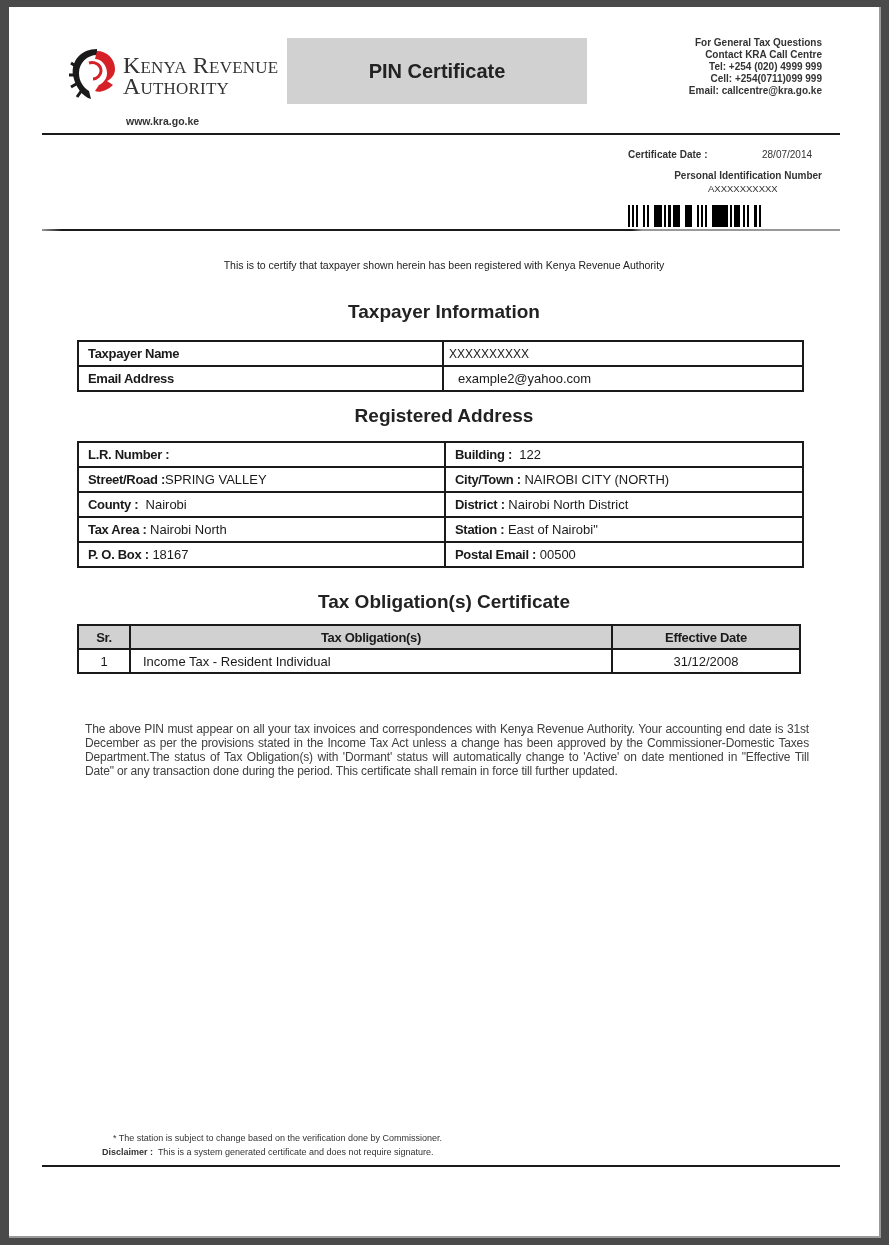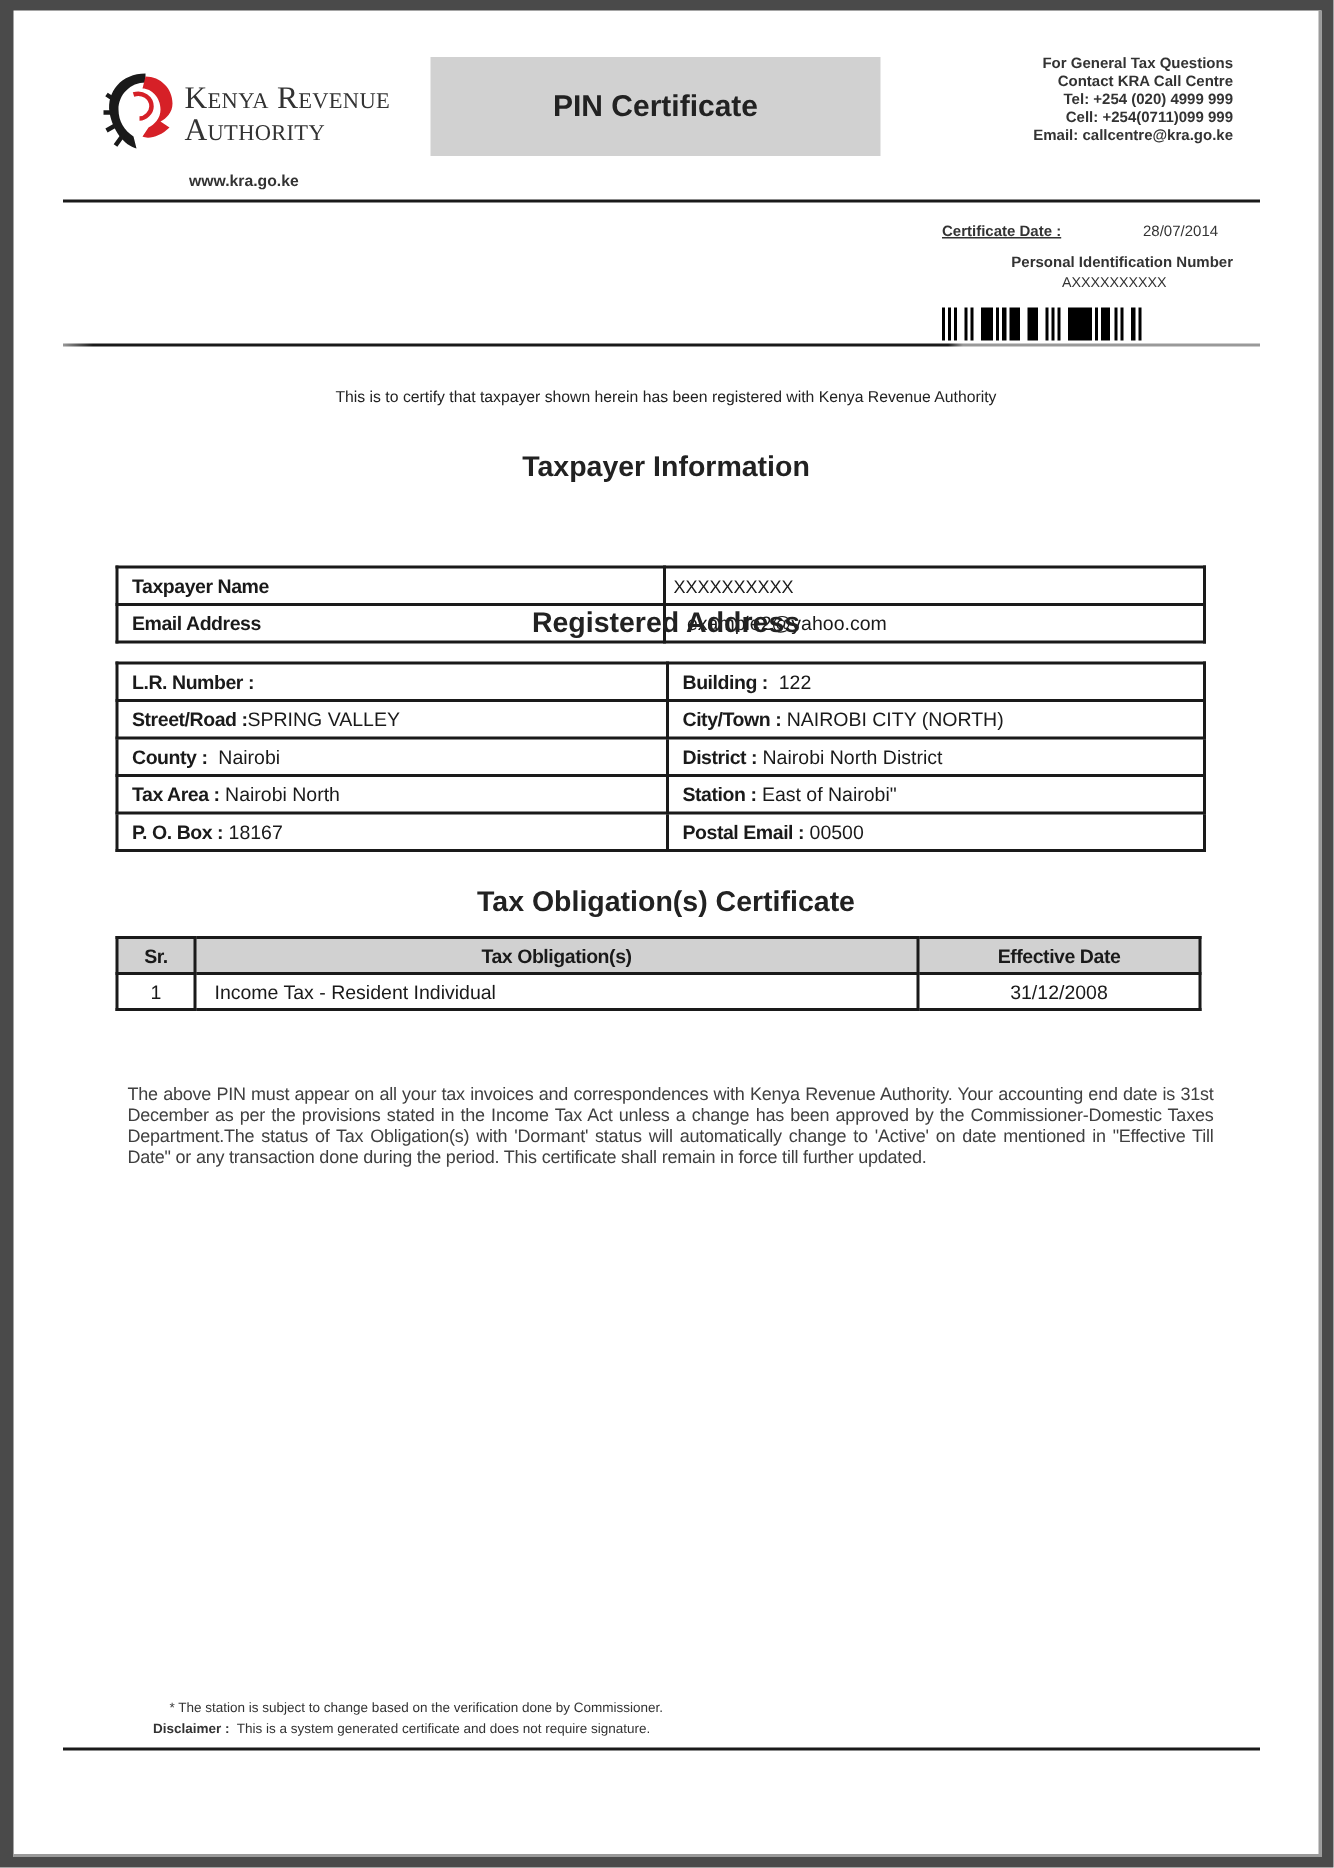--- a/index.html
+++ b/index.html
@@ -15,57 +15,57 @@
     border-right: 2px solid #9a9a9a;
     border-bottom: 2px solid #9a9a9a;
   }
   .abs { position: absolute; }
 
   
   .logo { left: 58px; top: 38px; width: 220px; height: 64px; }
   .logo svg { position: absolute; left: 0; top: 0; }
   .logo-text {
     position: absolute; left: 56px; top: 10px;
-    font-family: "Liberation Serif", serif; font-size: 21px; line-height: 21px;
+    font-family: "Liberation Serif", serif; font-size: 24px; line-height: 21px;
     color: #333; letter-spacing: 0.2px; font-variant: small-caps;
   }
   .website { left: 117px; top: 108px; font-size: 10.5px; font-weight: bold; color: #333; }
   .title-box {
     left: 278px; top: 31px; width: 300px; height: 66px;
     background: #d1d1d1;
     display: flex; align-items: center; justify-content: center;
     font-size: 20px; font-weight: bold; color: #222;
   }
   .contact {
     right: 57px; top: 30px; text-align: right;
     font-size: 10px; font-weight: bold; line-height: 12px; color: #333;
   }
   .rule { height: 2px; background: #1a1a1a; }
   .rule1 { left: 33px; top: 126px; width: 798px; }
   .rule2 { left: 33px; top: 222px; width: 798px; background: linear-gradient(to right, #999 0, #1a1a1a 20px, #1a1a1a 590px, #999 600px, #999 100%); }
 
-  .cert-date-label { left: 619px; top: 142px; font-size: 10px; font-weight: bold; color: #333; text-decoration: underline; }
+  .cert-date-label { left: 619px; top: 142px; font-size: 10px; font-weight: bold; color: #333; }
   .cert-date-value { left: 753px; top: 142px; font-size: 10px; color: #333; }
   .pin-label { right: 57px; top: 163px; font-size: 10px; font-weight: bold; color: #333; }
   .pin-value { left: 699px; top: 176px; font-size: 9.5px; color: #333; }
   .barcode { left: 619px; top: 198px; width: 190px; height: 22px; }
   .barcode span { display: inline-block; height: 22px; background: #000; vertical-align: top; }
 
   .intro { left: 0; width: 870px; top: 252px; text-align: center; font-size: 10.5px; color: #222; }
 
   .section-title { left: 0; width: 870px; text-align: center; font-size: 19px; font-weight: bold; color: #222; }
   .st1 { top: 294px; }
   .st2 { top: 398px; }
   .st3 { top: 584px; }
 
   table { border-collapse: collapse; position: absolute; }
   td, th { border: 2px solid #1a1a1a; padding: 0 9px; font-size: 13px; text-align: left; height: 23px; }
   .lbl { font-weight: bold; letter-spacing: -0.3px; }
 
-  .t1 { left: 68px; top: 333px; width: 727px; margin-top: 37px; }
+  .t1 { left: 68px; top: 333px; width: 727px; }
   .t1 td { height: 23px; }
   .t2 { left: 68px; top: 434px; width: 727px; }
   .t2 td { height: 23px; }
   .t3 { left: 68px; top: 617px; width: 724px; }
   .t3 th { background: #d1d1d1; font-weight: bold; text-align: center; height: 22px; letter-spacing: -0.3px; }
   .t3 td { height: 22px; }
   .center { text-align: center !important; }
 
   .paragraph {
     left: 76px; top: 715px; width: 724px;

